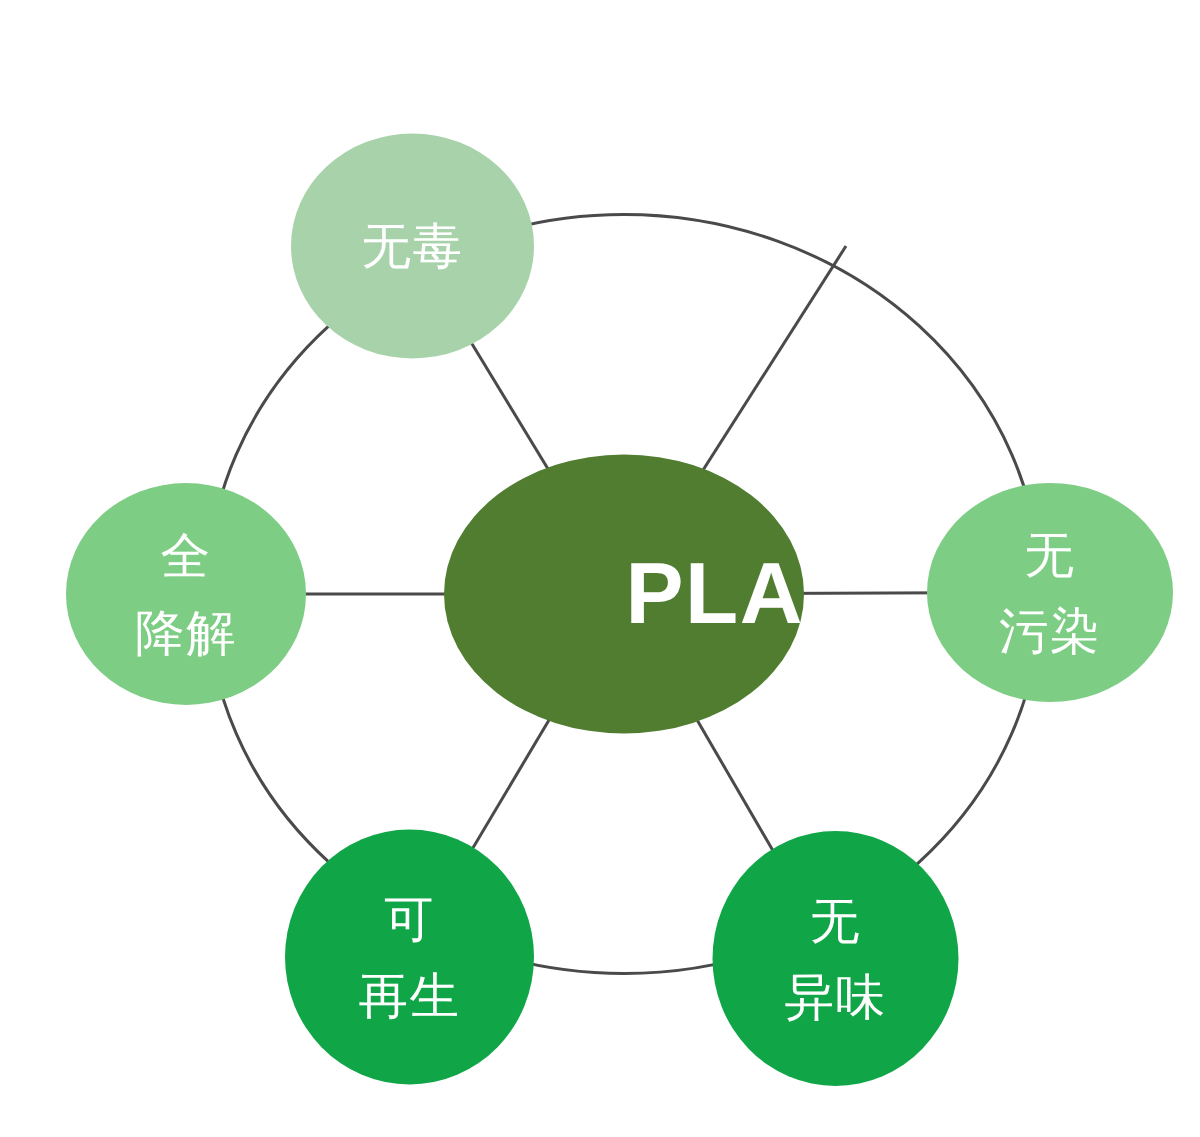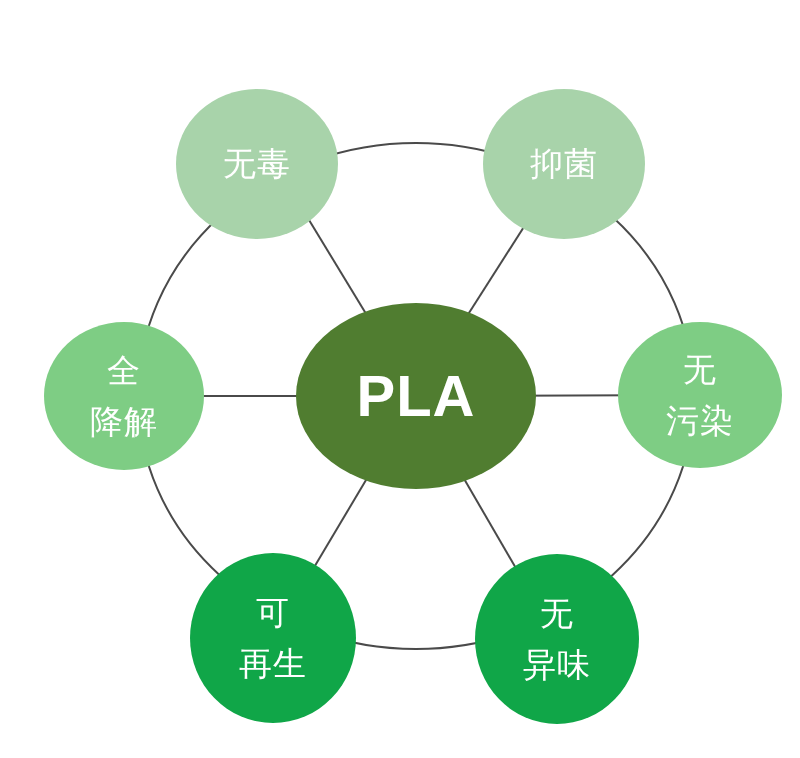--- a/index.html
+++ b/index.html
@@ -38,35 +38,36 @@
     font-weight: 300;
     line-height: 1.55;
     letter-spacing: 1px;
     white-space: pre-line;
   }
   .node-center {
     left: 296px;
     top: 303px;
     width: 240px;
     height: 186px;
-    flex-direction: row;
+    flex-direction: column;
     z-index: 2;
+    align-items: flex-end;
   }
   .center-line {
     color: #ffffff;
     font-size: 58px;
     font-weight: 700;
     line-height: 1.0;
     letter-spacing: 1px;
   }
   .center-line + .center-line {
     margin-top: 42px;
   }
   
-  .node-nontoxic      { left: 176px; top:  89px; width: 162px; height: 150px; }
+  .node-nontoxic      { left: 194px; top:  89px; width: 162px; height: 150px; }
   .node-antibacterial { left: 483px; top:  89px; width: 162px; height: 150px; }
   .node-degradable    { left:  44px; top: 322px; width: 160px; height: 148px; }
   .node-pollutionfree { left: 618px; top: 322px; width: 164px; height: 146px; }
   .node-renewable     { left: 190px; top: 553px; width: 166px; height: 170px; }
   .node-odorfree      { left: 475px; top: 554px; width: 164px; height: 170px; }
 </style>
 </head>
 <body>
 
 <div class="canvas">
@@ -82,23 +83,20 @@
   </svg>
 
   <div class="node node-center" style="background: rgb(80, 125, 48);">
     <span class="center-line">PLA</span>
   </div>
 
   <div class="node node-nontoxic" style="background: rgb(168, 211, 170);">
     <span class="node-label">无毒</span>
   </div>
 
-  <div class="node node-antibacterial" style="background: rgb(168, 211, 170);">
-    <span class="node-label">抑菌</span>
-  </div>
 
   <div class="node node-degradable" style="background: rgb(126, 205, 132);">
     <span class="node-label">全
 降解</span>
   </div>
 
   <div class="node node-pollutionfree" style="background: rgb(126, 205, 132);">
     <span class="node-label">无
 污染</span>
   </div>

